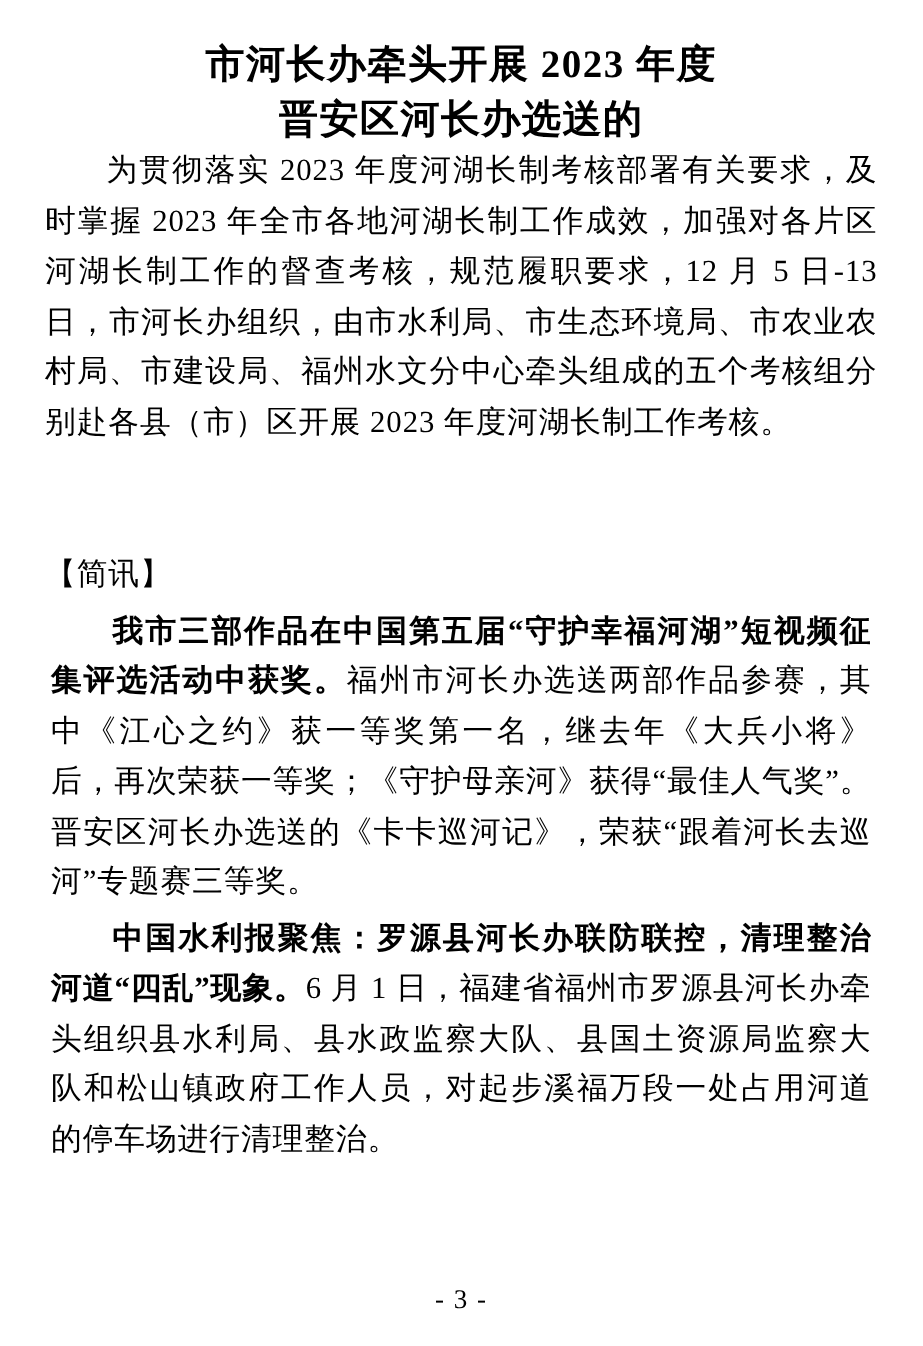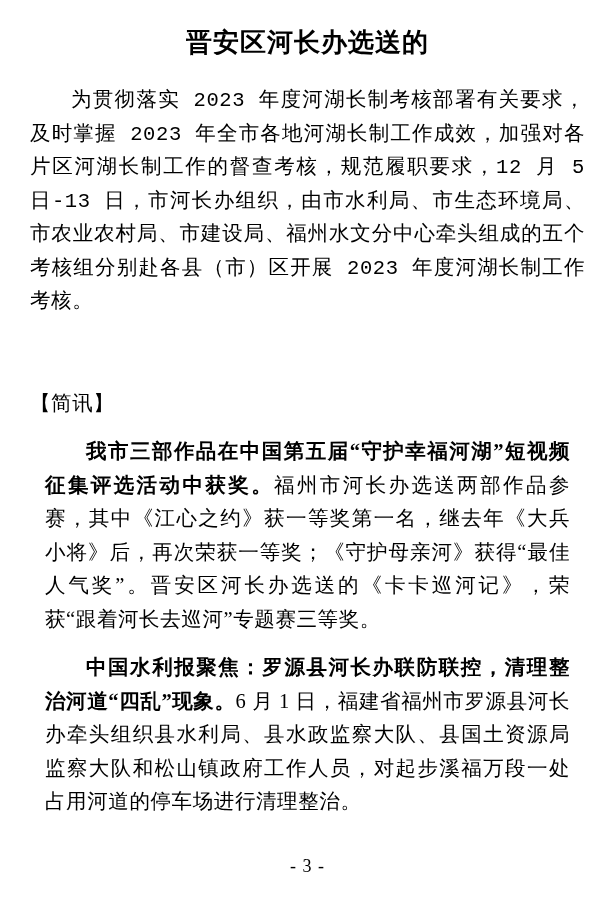--- a/index.html
+++ b/index.html
@@ -30,36 +30,34 @@
   }
   .body-para {
     font-size: 20.5px;
     line-height: 33.5px;
     text-align: justify;
     text-indent: 2em;
     margin: 0;
     letter-spacing: 0.6px;
   }
   .para-first {
-    margin-top: 23px;
-    font-family: Liberation Mono, monospace;
   }
   .section-header {
     font-weight: normal;
     font-size: 20.5px;
     line-height: 33.5px;
     margin-top: 68px;
     letter-spacing: 0.6px;
   }
   .brief {
     font-size: 20.5px;
     line-height: 33.5px;
     text-align: justify;
     text-indent: 2em;
-    margin: 15px;
+    margin: 4px;
     letter-spacing: 0.6px;
   }
   .brief .lead {
     font-weight: bold;
   }
   .page-number {
     position: absolute;
     left: 0;
     bottom: 20px;
     width: 100%;
@@ -67,20 +65,21 @@
     font-size: 18px;
     letter-spacing: 1px;
   }
 </style>
 </head>
 <body>
 
 <div class="page">
 
   <div class="title-block">
+    <div class="title-line">市河长办牵头开展 2023 年度</div>
     <div class="title-line">晋安区河长办选送的</div>
   </div>
 
   <p class="body-para para-first">为贯彻落实 2023 年度河湖长制考核部署有关要求，及时掌握 2023 年全市各地河湖长制工作成效，加强对各片区河湖长制工作的督查考核，规范履职要求，12 月 5 日-13 日，市河长办组织，由市水利局、市生态环境局、市农业农村局、市建设局、福州水文分中心牵头组成的五个考核组分别赴各县（市）区开展 2023 年度河湖长制工作考核。</p>
 
 
   <div class="section-header">【简讯】</div>
 
   <p class="brief"><span class="lead">我市三部作品在中国第五届“守护幸福河湖”短视频征集评选活动中获奖。</span><span>福州市河长办选送两部作品参赛，其中《江心之约》获一等奖第一名，继去年《大兵小将》后，再次荣获一等奖；《守护母亲河》获得“最佳人气奖”。晋安区河长办选送的《卡卡巡河记》，荣获“跟着河长去巡河”专题赛三等奖。</span></p>
 

